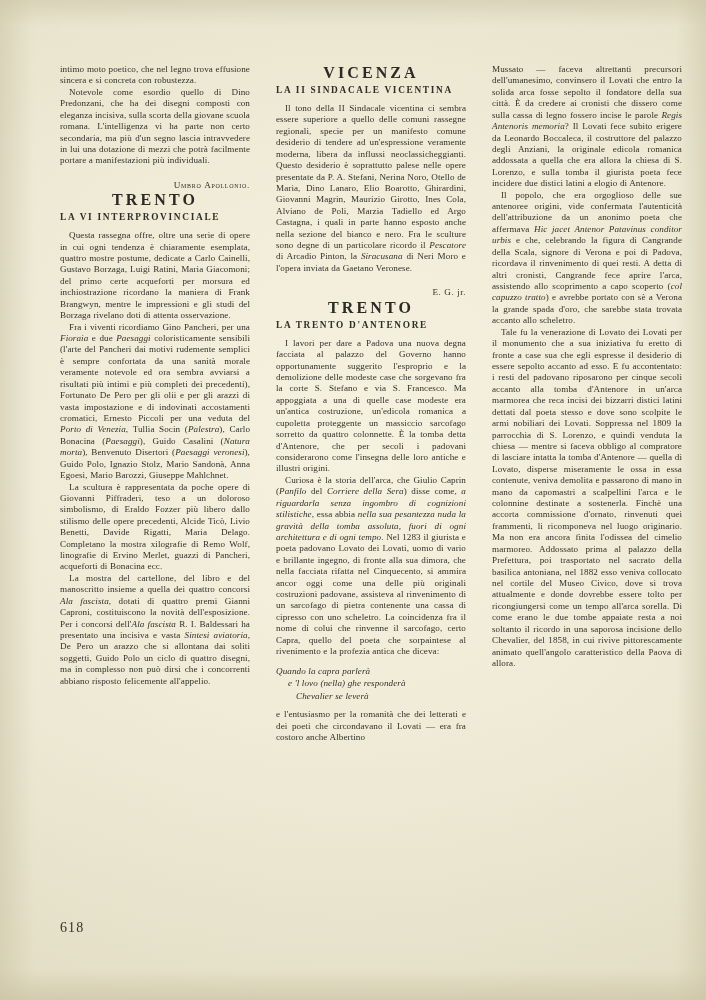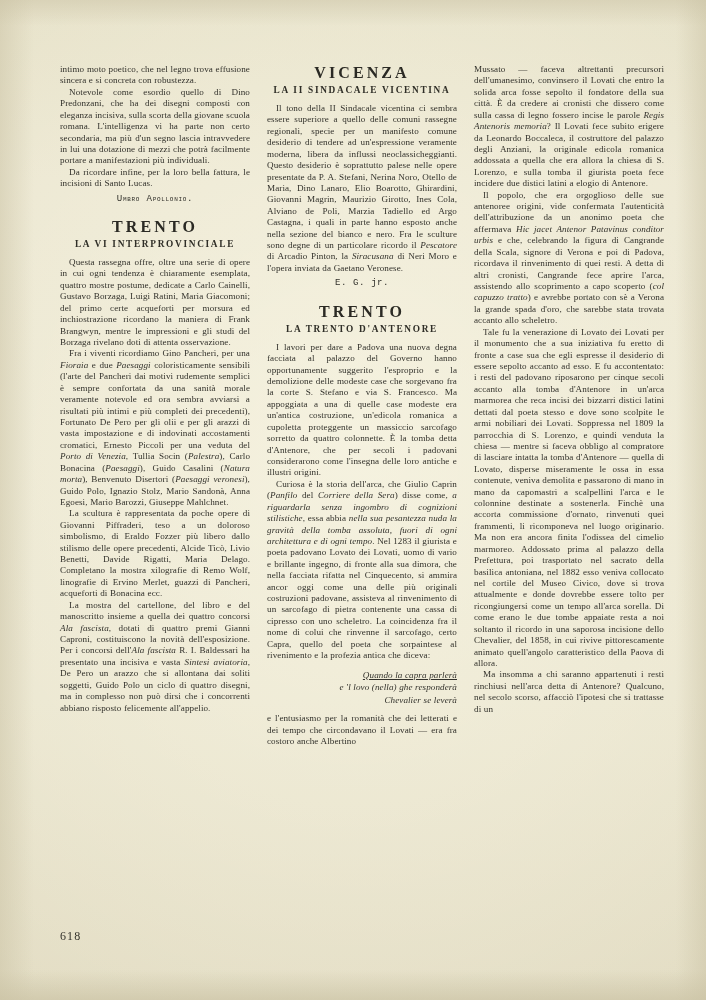--- a/index.html
+++ b/index.html
@@ -43,21 +43,21 @@
   .page {
     position: absolute;
     left: 60px;
     top: 64px;
     width: 606px;
     height: 880px;
   }
 
   .columns {
     display: flex;
-    gap: 17px;
+    gap: 26px;
     height: 845px;
   }
   .col {
     width: 190px;
     flex: 0 0 190px;
     position: relative;
   }
 
   p, .poem, .sig {
     margin: 0;
@@ -74,79 +74,75 @@
 
   .sec-title {
     text-align: center;
     font-size: 16px;
     letter-spacing: 3.1px;
     margin: 0 0 3px 0;
     color: #2b2a24;
     text-indent: 0;
   }
   .sec-sub {
-    text-align: center;
     font-size: 9.3px;
     letter-spacing: 1.7px;
     margin: 0 0 8px 0;
     color: #2f2e27;
     text-indent: 0;
   }
-  .space-before { margin-top: 14px; }
+  .space-before { }
 
   .sig {
-    text-align: center;
+    text-align: right;
     letter-spacing: 0.5px;
-    margin-top: 3px;
+    margin-top: 13px;
     text-indent: 0;
-    font-family: Liberation Mono, monospace;
   }
   .smallcaps {
     font-variant: small-caps;
     letter-spacing: 0.7px;
   }
   .poem {
-    text-align: right;
+    text-align: left;
     text-indent: 0;
     font-style: italic;
     margin: 7px 0 7px 0;
     line-height: 12.6px;
-    text-decoration: underline;
   }
   .poem .l2 { padding-left: 12px; display: inline-block; }
   .poem .l3 { padding-left: 20px; display: inline-block; }
   .poem-line { display: block; }
 
   em { font-style: italic; }
 
   .folio {
     position: absolute;
     left: 0;
-    bottom: 0;
-    font-size: 12px;
+    bottom: 8px;
+    font-size: 14px;
     letter-spacing: 1.1px;
     color: #34332c;
   }
 </style>
 </head>
 <body>
 
 <div class="paper"></div>
 <div class="edge-top"></div>
 <div class="edge-bottom"></div>
 <div class="edge-left"></div>
 <div class="edge-right"></div>
 
 <div class="page">
   <div class="columns">
 
     <div class="col">
       <p class="noindent">intimo moto poetico, che nel legno trova effusione sincera e si concreta con robustezza.</p>
       <p class="indent">Notevole come esordio quello di Dino Predonzani, che ha dei disegni composti con eleganza incisiva, sulla scorta della giovane scuola romana. L'intelligenza vi ha parte non certo secondaria, ma più d'un segno lascia intravvedere in lui una dotazione di mezzi che potrà facilmente portare a manifestazioni più individuali.</p>
-      <p class="indent">Da ricordare infine, per la loro bella fattura, le incisioni di Santo Lucas.</p>
       <p class="sig smallcaps">Umbro Apollonio.</p>
 
       <h2 class="sec-title space-before">TRENTO</h2>
       <h3 class="sec-sub">LA VI INTERPROVINCIALE</h3>
 
       <p class="indent">Questa rassegna offre, oltre una serie di opere in cui ogni tendenza è chiaramente esemplata, quattro mostre postume, dedicate a Carlo Cainelli, Gustavo Borzaga, Luigi Ratini, Maria Giacomoni; del primo certe acqueforti per morsura ed inchiostrazione ricordano la maniera di Frank Brangwyn, mentre le impressioni e gli studi del Borzaga rivelano doti di attenta osservazione.</p>
       <p class="indent">Fra i viventi ricordiamo Gino Pancheri, per una <em>Fioraia</em> e due <em>Paesaggi</em> coloristicamente sensibili (l'arte del Pancheri dai motivi rudemente semplici è sempre confortata da una sanità morale veramente notevole ed ora sembra avviarsi a risultati più intimi e più completi dei precedenti), Fortunato De Pero per gli olii e per gli arazzi di vasta impostazione e di indovinati accostamenti cromatici, Ernesto Piccoli per una veduta del <em>Porto di Venezia</em>, Tullia Socin (<em>Palestra</em>), Carlo Bonacina (<em>Paesaggi</em>), Guido Casalini (<em>Natura morta</em>), Benvenuto Disertori (<em>Paesaggi veronesi</em>), Guido Polo, Ignazio Stolz, Mario Sandonà, Anna Egoesi, Mario Barozzi, Giuseppe Mahlchnet.</p>
       <p class="indent">La scultura è rappresentata da poche opere di Giovanni Piffraderi, teso a un doloroso simbolismo, di Eraldo Fozzer più libero dallo stilismo delle opere precedenti, Alcide Ticò, Livio Benetti, Davide Rigatti, Maria Delago. Completano la mostra xilografie di Remo Wolf, linografie di Ervino Merlet, guazzi di Pancheri, acqueforti di Bonacina ecc.</p>
       <p class="indent">La mostra del cartellone, del libro e del manoscritto insieme a quella dei quattro concorsi <em>Ala fascista</em>, dotati di quattro premi Gianni Caproni, costituiscono la novità dell'esposizione. Per i concorsi dell'<em>Ala fascista</em> R. I. Baldessari ha presentato una incisiva e vasta <em>Sintesi aviatoria</em>, De Pero un arazzo che si allontana dai soliti soggetti, Guido Polo un ciclo di quattro disegni, ma in complesso non può dirsi che i concorrenti abbiano risposto felicemente all'appelio.</p>
     </div>
@@ -162,26 +158,25 @@
 
       <p class="indent">I lavori per dare a Padova una nuova degna facciata al palazzo del Governo hanno opportunamente suggerito l'esproprio e la demolizione delle modeste case che sorgevano fra la corte S. Stefano e via S. Francesco. Ma appoggiata a una di quelle case modeste era un'antica costruzione, un'edicola romanica a cupoletta proteggente un massiccio sarcofago sorretto da quattro colonnette. È la tomba detta d'Antenore, che per secoli i padovani considerarono come l'insegna delle loro antiche e illustri origini.</p>
       <p class="indent">Curiosa è la storia dell'arca, che Giulio Caprin (<em>Panfilo</em> del <em>Corriere della Sera</em>) disse come, <em>a riguardarla senza ingombro di cognizioni stilistiche</em>, essa abbia <em>nella sua pesantezza nuda la gravità della tomba assoluta, fuori di ogni architettura e di ogni tempo</em>. Nel 1283 il giurista e poeta padovano Lovato dei Lovati, uomo di vario e brillante ingegno, di fronte alla sua dimora, che nella facciata rifatta nel Cinquecento, si ammira ancor oggi come una delle più originali costruzioni padovane, assisteva al rinvenimento di un sarcofago di pietra contenente una cassa di cipresso con uno scheletro. La coincidenza fra il nome di colui che rinvenne il sarcofago, certo Capra, quello del poeta che sorpaintese al rivenimento e la profezia antica che diceva:</p>
 
       <div class="poem">
           <span class="poem-line"><span>Quando la capra parlerà</span></span>
           <span class="poem-line"><span class="l2">e 'l lovo (nella) ghe responderà</span></span>
           <span class="poem-line"><span class="l3">Chevalier se leverà</span></span>
         </div>
 
-      <p class="noindent">e l'entusiasmo per la romanità che dei letterati e dei tempo che circondavano il Lovati — era fra costoro anche Albertino</p>
+      <p class="noindent">e l'entusiasmo per la romanità che dei letterati e dei poeti che circondavano il Lovati — era fra costoro anche Albertino</p>
     </div>
 
     <div class="col">
       <p class="noindent">Mussato — faceva altrettanti precursori dell'umanesimo, convinsero il Lovati che entro la solida arca fosse sepolto il fondatore della sua città. È da credere ai cronisti che dissero come sulla cassa di legno fossero incise le parole <em>Regis Antenoris memoria</em>? Il Lovati fece subito erigere da Leonardo Boccaleca, il costruttore del palazzo degli Anziani, la originale edicola romanica addossata a quella che era allora la chiesa di S. Lorenzo, e sulla tomba il giurista poeta fece incidere due distici latini a elogio di Antenore.</p>
       <p class="indent">Il popolo, che era orgoglioso delle sue antenoree origini, vide confermata l'autenticità dell'attribuzione da un anonimo poeta che affermava <em>Hic jacet Antenor Patavinus conditor urbis</em> e che, celebrando la figura di Cangrande della Scala, signore di Verona e poi di Padova, ricordava il rinvenimento di quei resti. A detta di altri cronisti, Cangrande fece aprire l'arca, assistendo allo scoprimento a capo scoperto (<em>col capuzzo tratto</em>) e avrebbe portato con sè a Verona la grande spada d'oro, che sarebbe stata trovata accanto allo scheletro.</p>
       <p class="indent">Tale fu la venerazione di Lovato dei Lovati per il monumento che a sua iniziativa fu eretto di fronte a case sua che egli espresse il desiderio di essere sepolto accanto ad esso. E fu accontentato: i resti del padovano riposarono per cinque secoli accanto alla tomba d'Antenore in un'arca marmorea che reca incisi dei bizzarri distici latini dettati dal poeta stesso e dove sono scolpite le armi nobiliari dei Lovati. Soppressa nel 1809 la parrocchia di S. Lorenzo, e quindi venduta la chiesa — mentre si faceva obbligo al compratore di lasciare intatta la tomba d'Antenore — quella di Lovato, disperse miseramente le ossa in essa contenute, veniva demolita e passarono di mano in mano da capomastri a scalpellini l'arca e le colonnine destinate a sostenerla. Finchè una accorta commissione d'ornato, rinvenuti quei frammenti, li ricomponeva nel luogo originario. Ma non era ancora finita l'odissea del cimelio marmoreo. Addossato prima al palazzo della Prefettura, poi trasportato nel sacrato della basilica antoniana, nel 1882 esso veniva collocato nel cortile del Museo Civico, dove si trova attualmente e donde dovrebbe essere tolto per ricongiungersi come un tempo all'arca sorella. Di come erano le due tombe appaiate resta a noi soltanto il ricordo in una saporosa incisione dello Chevalier, del 1858, in cui rivive pittorescamente animato quell'angolo caratteristico della Paova di allora.</p>
-      <p class="indent">Ma insomma a chi saranno appartenuti i resti rinchiusi nell'arca detta di Antenore? Qualcuno, nel secolo scorso, affacciò l'ipotesi che si trattasse di un</p>
     </div>
 
   </div>
 
   <div class="folio">618</div>
 </div>
 
 </body></html>

